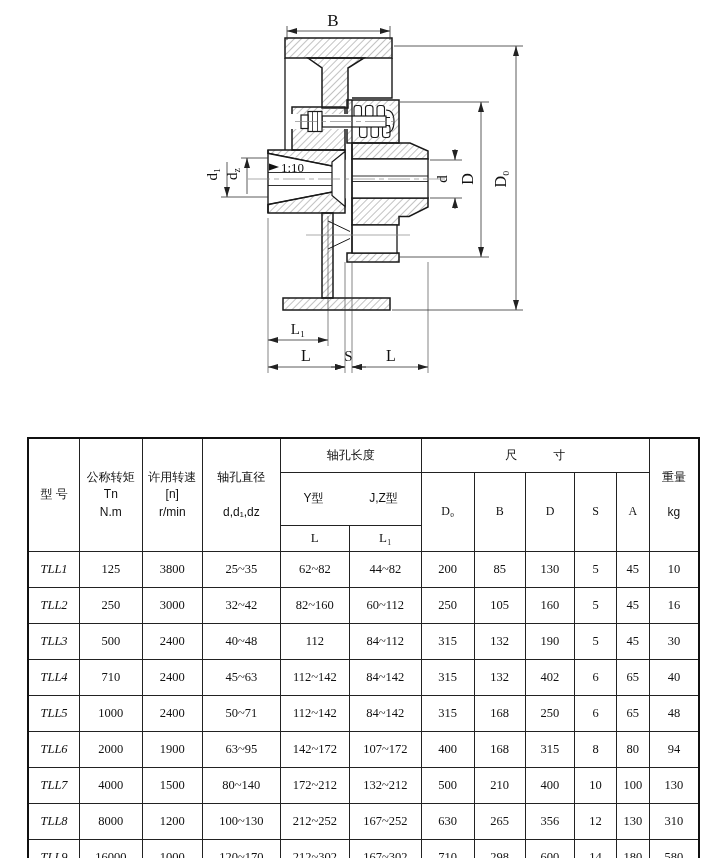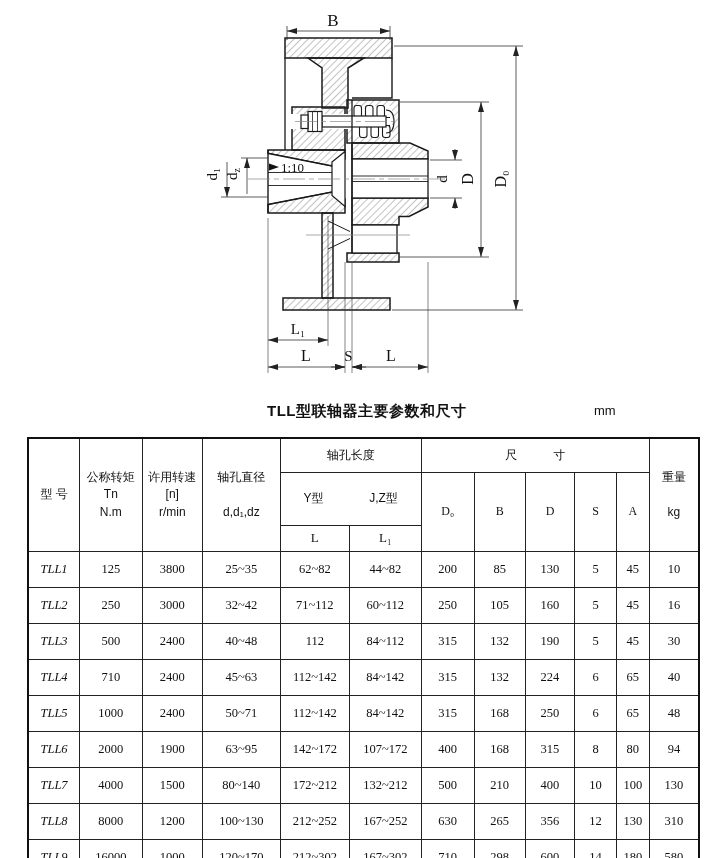--- a/index.html
+++ b/index.html
@@ -154,24 +154,20 @@
     <text x="447" y="179" font-size="15" text-anchor="middle" transform="rotate(-90 447 179)">d</text>
     <text x="217" y="174" font-size="15" text-anchor="middle" transform="rotate(-90 217 174)">d₁</text>
     <text x="237" y="174" font-size="15" text-anchor="middle" transform="rotate(-90 237 174)"><tspan>d</tspan><tspan font-size="10" dy="2.5">z</tspan></text>
     <text x="298" y="334" font-size="15" text-anchor="middle">L₁</text>
     <text x="306" y="361" font-size="16" text-anchor="middle">L</text>
     <text x="348.5" y="361" font-size="15" text-anchor="middle">S</text>
     <text x="391" y="361" font-size="16" text-anchor="middle">L</text>
   </svg>
   </div>
 
-  <div class="title-row">
-    <span class="main-title">TLL型联轴器主要参数和尺寸</span>
-    <span class="unit-label">mm</span>
-  </div>
 
   <table class="spec">
     <colgroup>
       <col style="width:7.7%">
         <col style="width:9.3%">
         <col style="width:9.0%">
       <col style="width:11.6%">
         <col style="width:10.3%">
         <col style="width:10.7%">
       <col style="width:7.9%">
@@ -230,21 +226,21 @@
           <td>130</td>
           <td>5</td>
           <td>45</td>
           <td>10</td>
         </tr>
         <tr>
           <td class="model">TLL2</td>
           <td>250</td>
           <td>3000</td>
           <td>32~42</td>
-          <td>71~112</td>
+          <td>82~160</td>
           <td>60~112</td>
           <td>250</td>
           <td>105</td>
           <td>160</td>
           <td>5</td>
           <td>45</td>
           <td>16</td>
         </tr>
         <tr>
           <td class="model">TLL3</td>
@@ -262,21 +258,21 @@
         </tr>
         <tr>
           <td class="model">TLL4</td>
           <td>710</td>
           <td>2400</td>
           <td>45~63</td>
           <td>112~142</td>
           <td>84~142</td>
           <td>315</td>
           <td>132</td>
-          <td>224</td>
+          <td>402</td>
           <td>6</td>
           <td>65</td>
           <td>40</td>
         </tr>
         <tr>
           <td class="model">TLL5</td>
           <td>1000</td>
           <td>2400</td>
           <td>50~71</td>
           <td>112~142</td>

